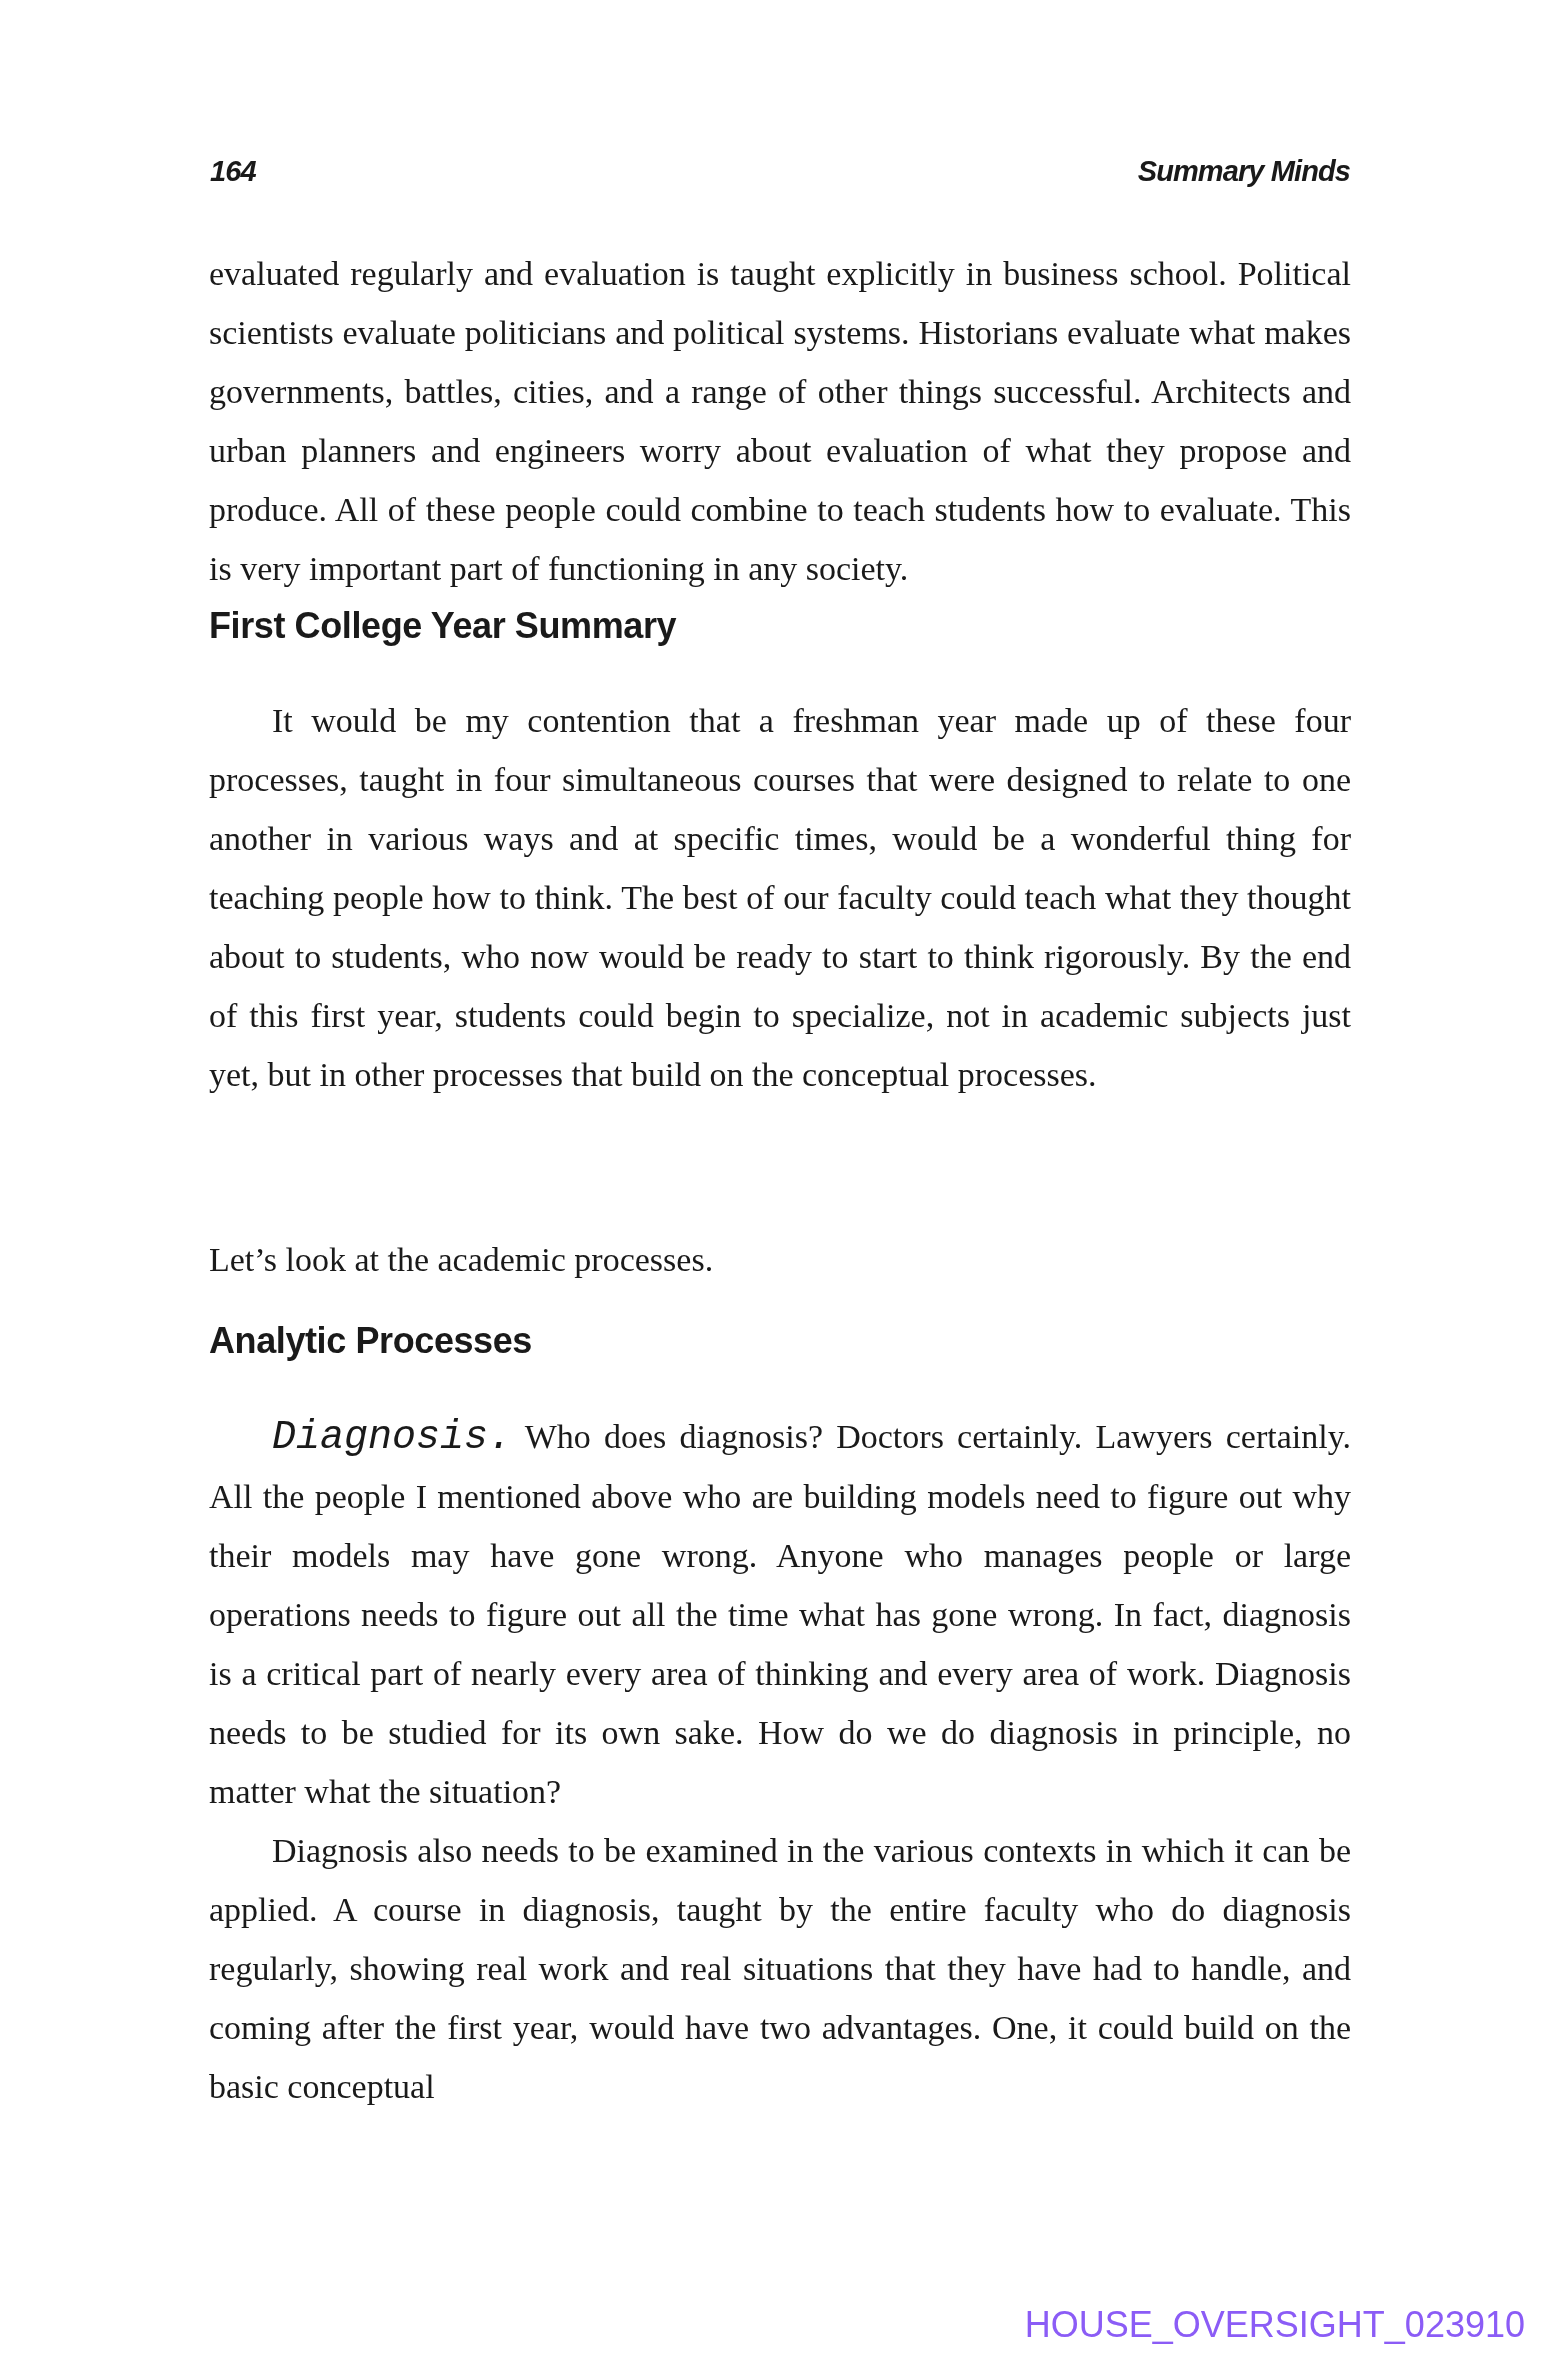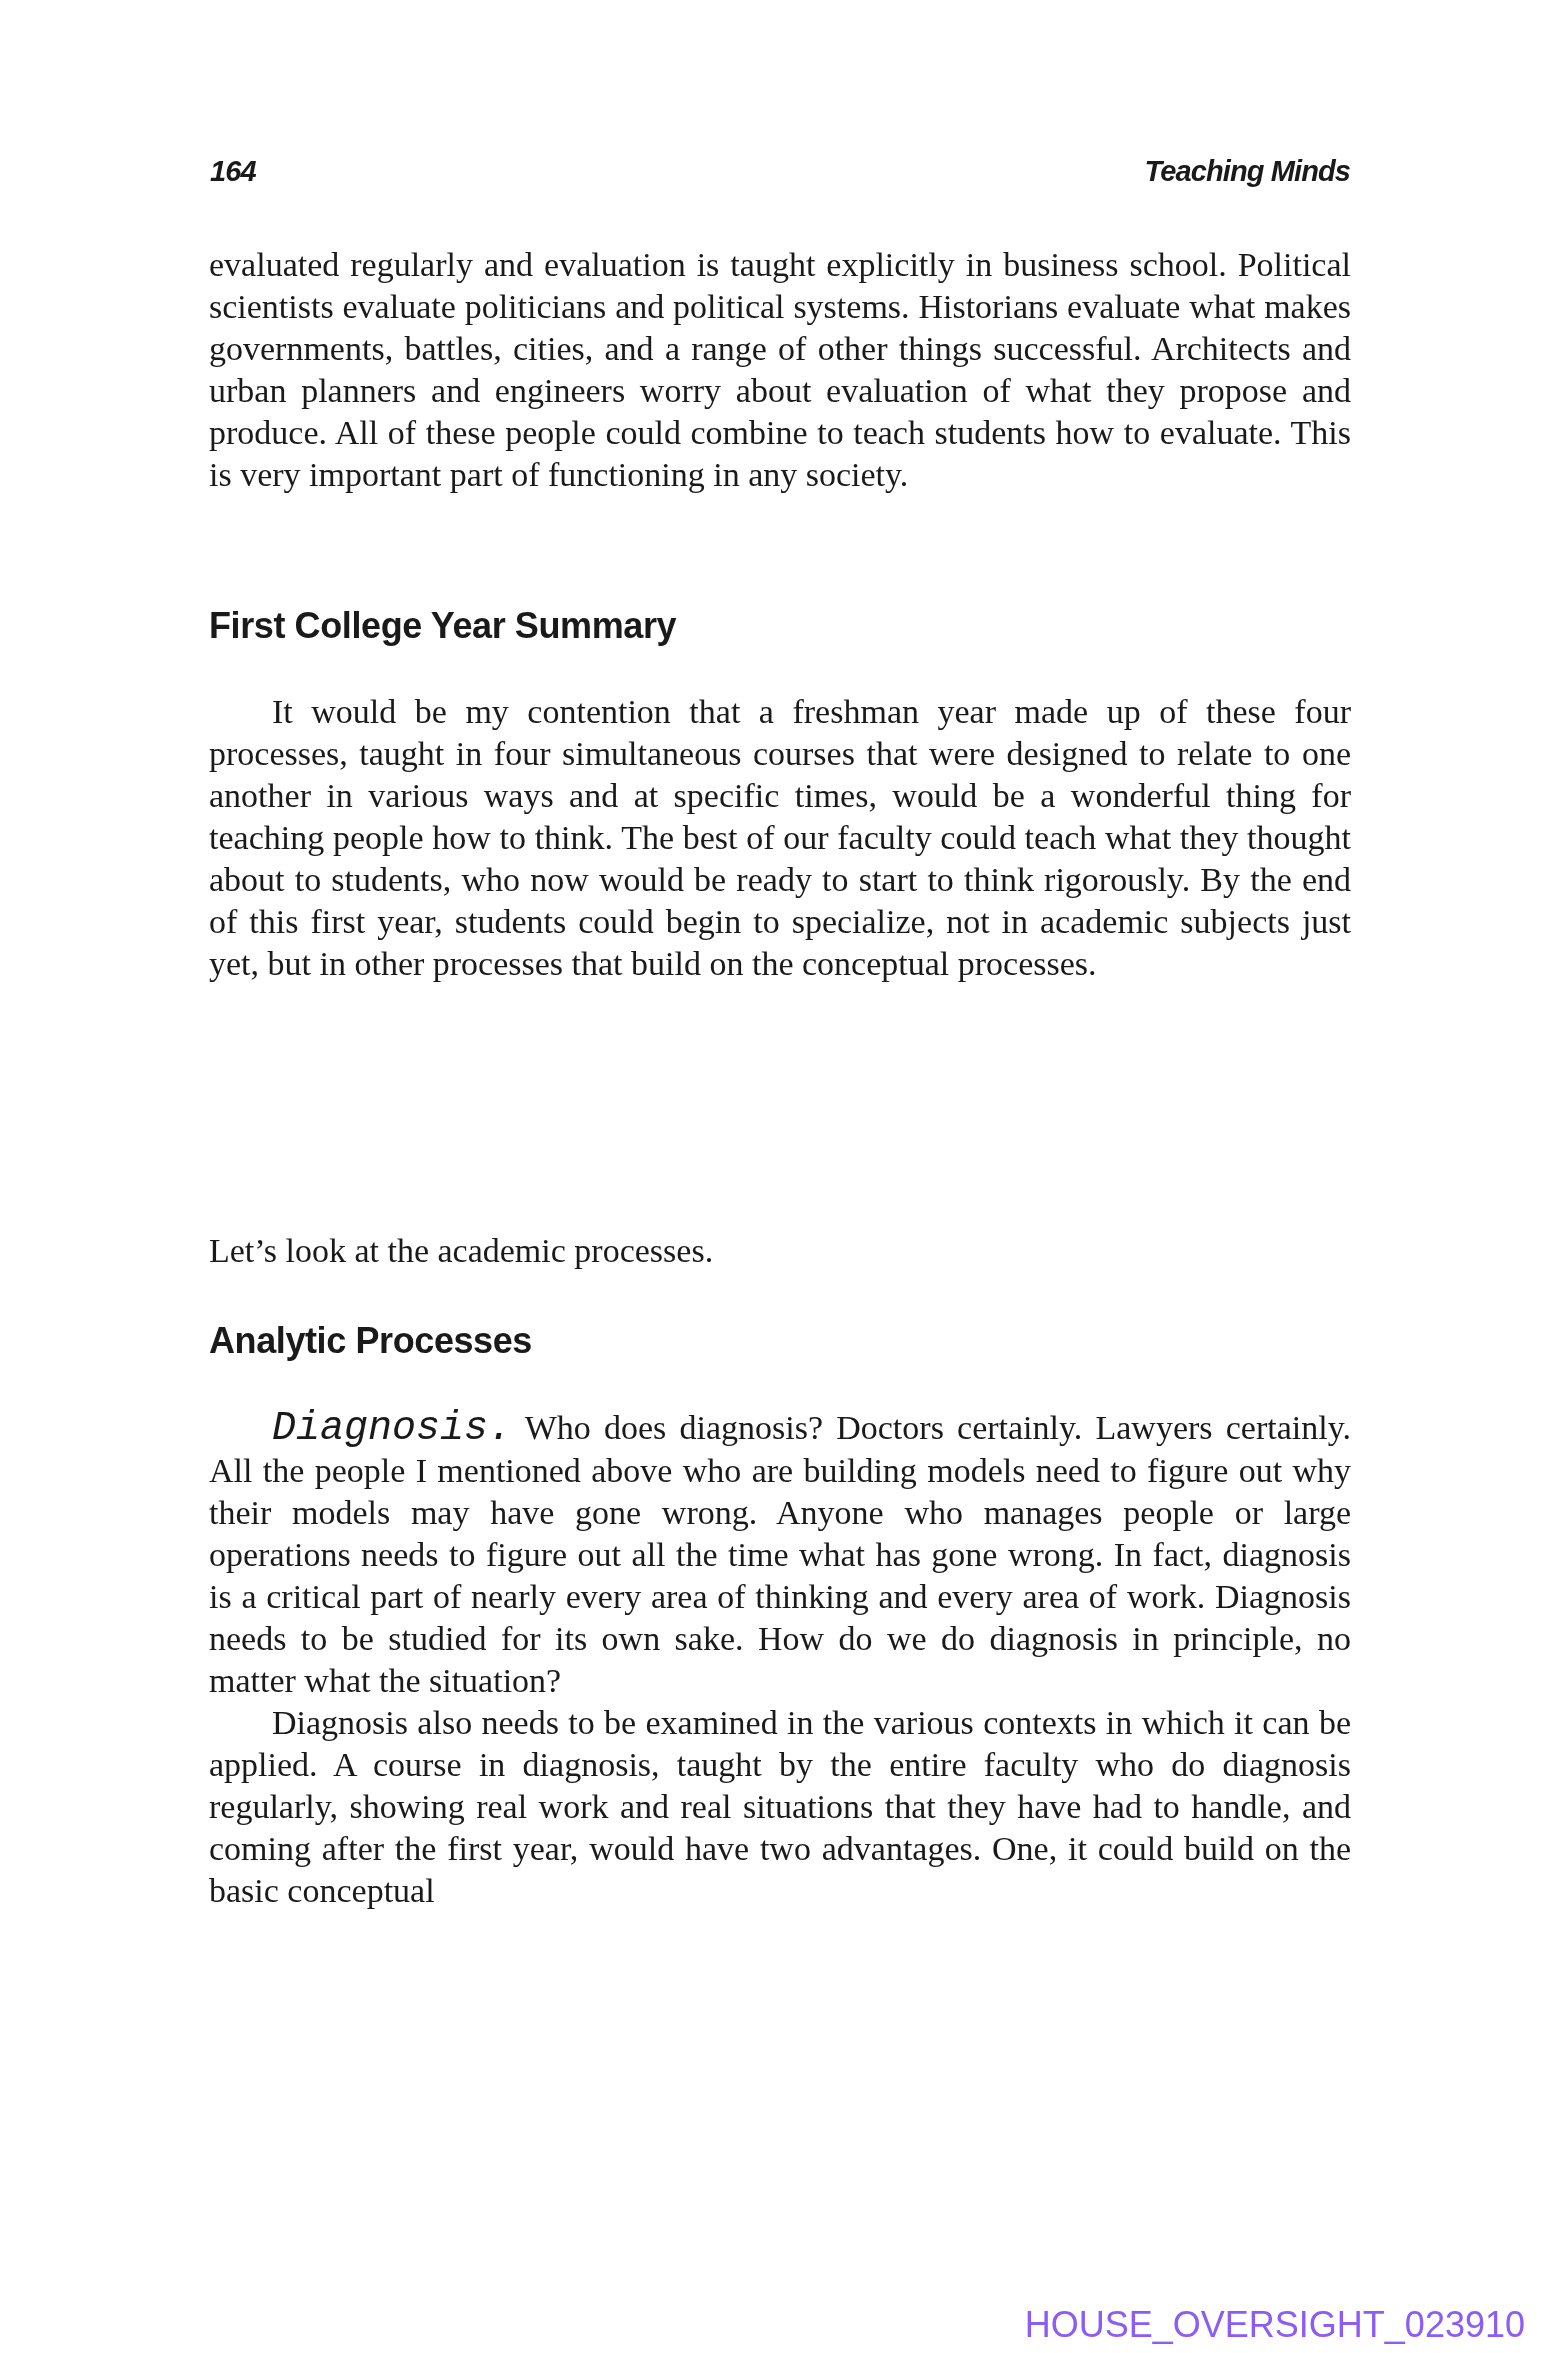--- a/index.html
+++ b/index.html
@@ -1,36 +1,36 @@
 <!DOCTYPE html>
 <html style="font-size:13.6px"><head>
 <meta charset="utf-8">
 <style>
   html, body { margin:0; padding:0; background:#ffffff; }
   body { width:1562px; height:2354px; position:relative; overflow:hidden; color:#1a1a1a; }
   .page { position:absolute; left:4px; top:0; width:1562px; height:2127px; }
   .hdr { position:absolute; top:155px; font-family:"Liberation Sans", sans-serif; font-weight:bold; font-style:italic; font-size:29px; letter-spacing:-0.9px; }
   .hdr-left { left:206px; }
   .hdr-right { right:216px; }
-  .body-text { position:absolute; left:205px; width:1142px; font-family:"Liberation Serif", serif; font-size:34px; line-height:42px; text-align:justify; }
+  .body-text { position:absolute; left:205px; width:1142px; font-family:"Liberation Serif", serif; font-size:34px; line-height:59px; text-align:justify; }
   .body-text p { margin:0; }
   .indent { text-indent:63px; }
   .h2 { position:absolute; left:205px; font-family:"Liberation Sans", sans-serif; font-weight:bold; font-size:36px; letter-spacing:-0.4px; }
   .h1 { position:absolute; left:0; width:1562px; text-align:center; font-family:"Liberation Sans", sans-serif; font-weight:bold; font-size:31px; letter-spacing:-0.4px; }
   .h1 span { position:relative; left:-31px; }
   em.lead { font-family:Liberation Mono, monospace; font-style:italic; font-size:40px; }
   .stamp { position:absolute; right:41px; top:2304px; font-family:"Liberation Sans", sans-serif; font-size:36px; color:#8b5cf6; }
 </style>
 </head>
 <body>
 
 <div class="page">
 
   <div class="hdr hdr-left">164</div>
-  <div class="hdr hdr-right">Teaching Minds</div>
+  <div class="hdr hdr-right">Summary Minds</div>
 
   <div class="body-text" style="top:244px;">
     <p>evaluated regularly and evaluation is taught explicitly in business school. Political scientists evaluate politicians and political systems. Historians evaluate what makes governments, battles, cities, and a range of other things successful. Architects and urban planners and engineers worry about evaluation of what they propose and produce. All of these people could combine to teach students how to evaluate. This is very important part of functioning in any society.</p>
   </div>
 
   <div class="h2" style="top:605px;">First College Year Summary</div>
 
   <div class="body-text" style="top:691px;">
     <p class="indent">It would be my contention that a freshman year made up of these four processes, taught in four simultaneous courses that were designed to relate to one another in various ways and at specific times, would be a wonderful thing for teaching people how to think. The best of our faculty could teach what they thought about to students, who now would be ready to start to think rigorously. By the end of this first year, students could begin to specialize, not in academic subjects just yet, but in other processes that build on the conceptual processes.</p>
   </div>

